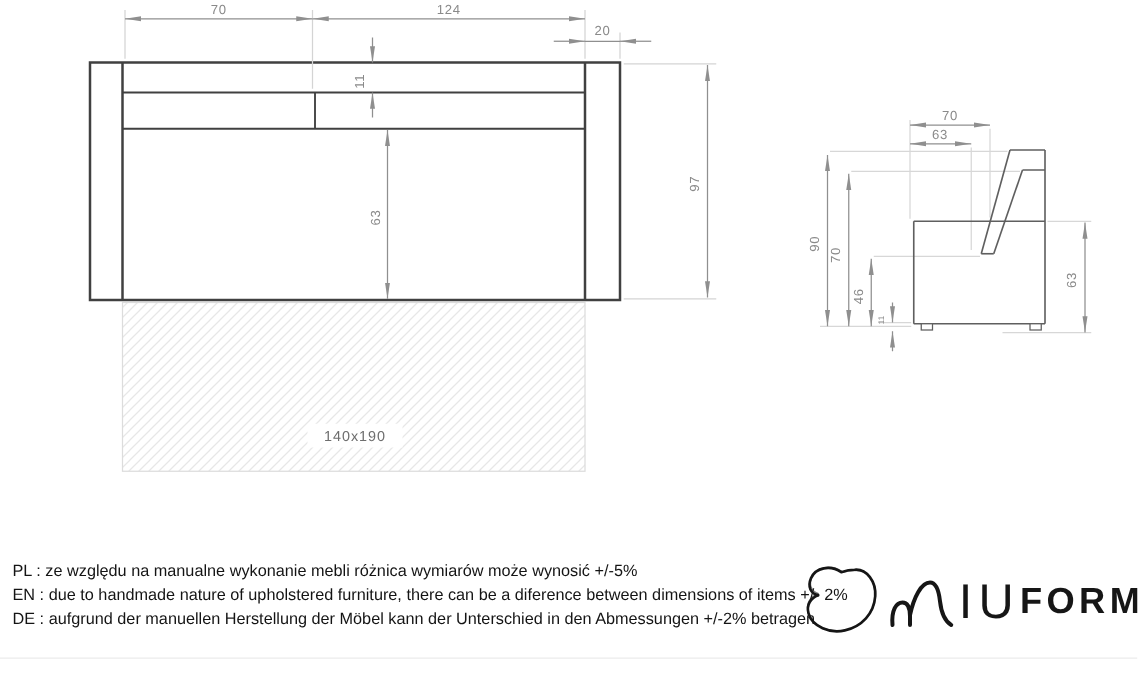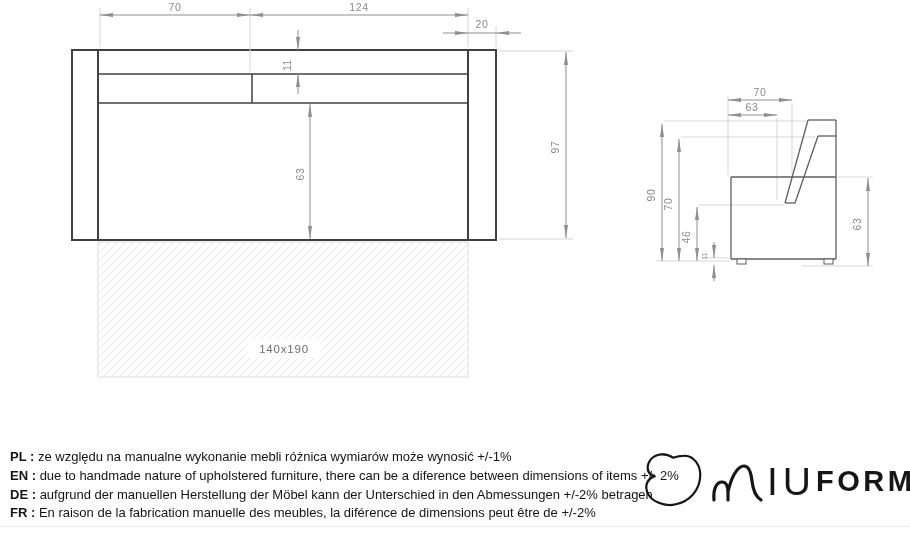--- a/index.html
+++ b/index.html
@@ -10,21 +10,21 @@
   
   svg.drawing{position:absolute;left:0;top:0;}
   svg.drawing text{font-family:"Liberation Sans",sans-serif;fill:#8a8a8a;
                    font-size:10.5px;letter-spacing:.6px;}
   svg.drawing text.bedlabel{fill:#6e6e6e;font-size:11.5px;letter-spacing:.8px;}
   svg.drawing text.tiny{font-size:6.5px;letter-spacing:0;}
 
   
   .notes{position:absolute;left:10px;top:448px;color:#141414;
          font-size:13px;line-height:18.8px;white-space:nowrap;}
-  .notes .lang{font-weight:bold;}
+  .notes .lang{font-weight:normal;}
 
   
   .logo{position:absolute;left:641px;top:449px;height:64px;
         display:flex;align-items:center;color:#161616;}
   .logo .bean{margin-right:6px;}
   .logo .squiggle{margin-right:2px;}
   .logo .thin{font-size:39px;font-weight:400;letter-spacing:5px;line-height:1;}
   .logo .bold{font-size:29px;font-weight:700;letter-spacing:3.5px;line-height:1;}
   .logo .reg{font-size:12px;align-self:flex-start;margin-top:6px;font-weight:400;}
 
@@ -136,24 +136,23 @@
       <text x="672" y="204" text-anchor="middle" transform="rotate(-90 672 204)">70</text>
       <text x="690" y="237" text-anchor="middle" transform="rotate(-90 690 237)">46</text>
       <text x="707" y="256" text-anchor="middle" class="tiny" transform="rotate(-90 707 256)">11</text>
       <text x="760" y="96" text-anchor="middle">70</text>
       <text x="752" y="111" text-anchor="middle">63</text>
       <text x="861" y="224" text-anchor="middle" transform="rotate(-90 861 224)">63</text>
     </g>
   </svg>
 
   <div class="notes">
-    <div class="note"><span class="lang">PL :</span> <span class="txt">ze względu na manualne wykonanie mebli różnica wymiarów może wynosić +/-1%</span></div>
+    <div class="note"><span class="lang">PL :</span> <span class="txt">ze względu na manualne wykonanie mebli różnica wymiarów może wynosić +/-5%</span></div>
     <div class="note"><span class="lang">EN :</span> <span class="txt">due to handmade nature of upholstered furniture, there can be a diference between dimensions of items +/- 2%</span></div>
     <div class="note"><span class="lang">DE :</span> <span class="txt">aufgrund der manuellen Herstellung der Möbel kann der Unterschied in den Abmessungen +/-2% betragen</span></div>
-    <div class="note"><span class="lang">FR :</span> <span class="txt">En raison de la fabrication manuelle des meubles, la diférence de dimensions peut être de +/-2%</span></div>
   </div>
 
   <div class="logo">
     <svg class="bean" width="64" height="62" viewBox="0 0 66 62">
       <path d="M 33 7 C 24 1 12 3 8 12 C 5 19 8 25 14 26 C 8 28 4 34 6 41 C 9 52 24 58 36 55 C 50 52 60 41 61 27 C 62 15 54 4 44 5 C 40 5 36 6 33 7 Z" fill="none" stroke="#161616" stroke-width="2.2" stroke-linejoin="round"></path>
       <path d="M 33 7 C 24 1 12 3 8 12 C 5 19 8 25 14 26 C 8 28 4 34 6 41 C 9 52 24 58 36 55 C 50 52 60 41 61 27 C 62 15 54 4 44 5 C 40 5 36 6 33 7 Z" fill="none" stroke="#161616" stroke-width="0.9" opacity="0.55" transform="rotate(4 33 30)"></path>
     </svg>
     <svg class="squiggle" width="54" height="50" viewBox="0 0 54 50">
       <path d="M 3 44 C 2 32 6 26 11 26 C 16 26 17 31 17 37 L 17 44 M 17 36 C 20 22 26 10 33 10 C 38 10 40 16 41 25 C 42 34 45 41 50 44" fill="none" stroke="#161616" stroke-width="3.2" stroke-linecap="round" stroke-linejoin="round"></path>
     </svg>

